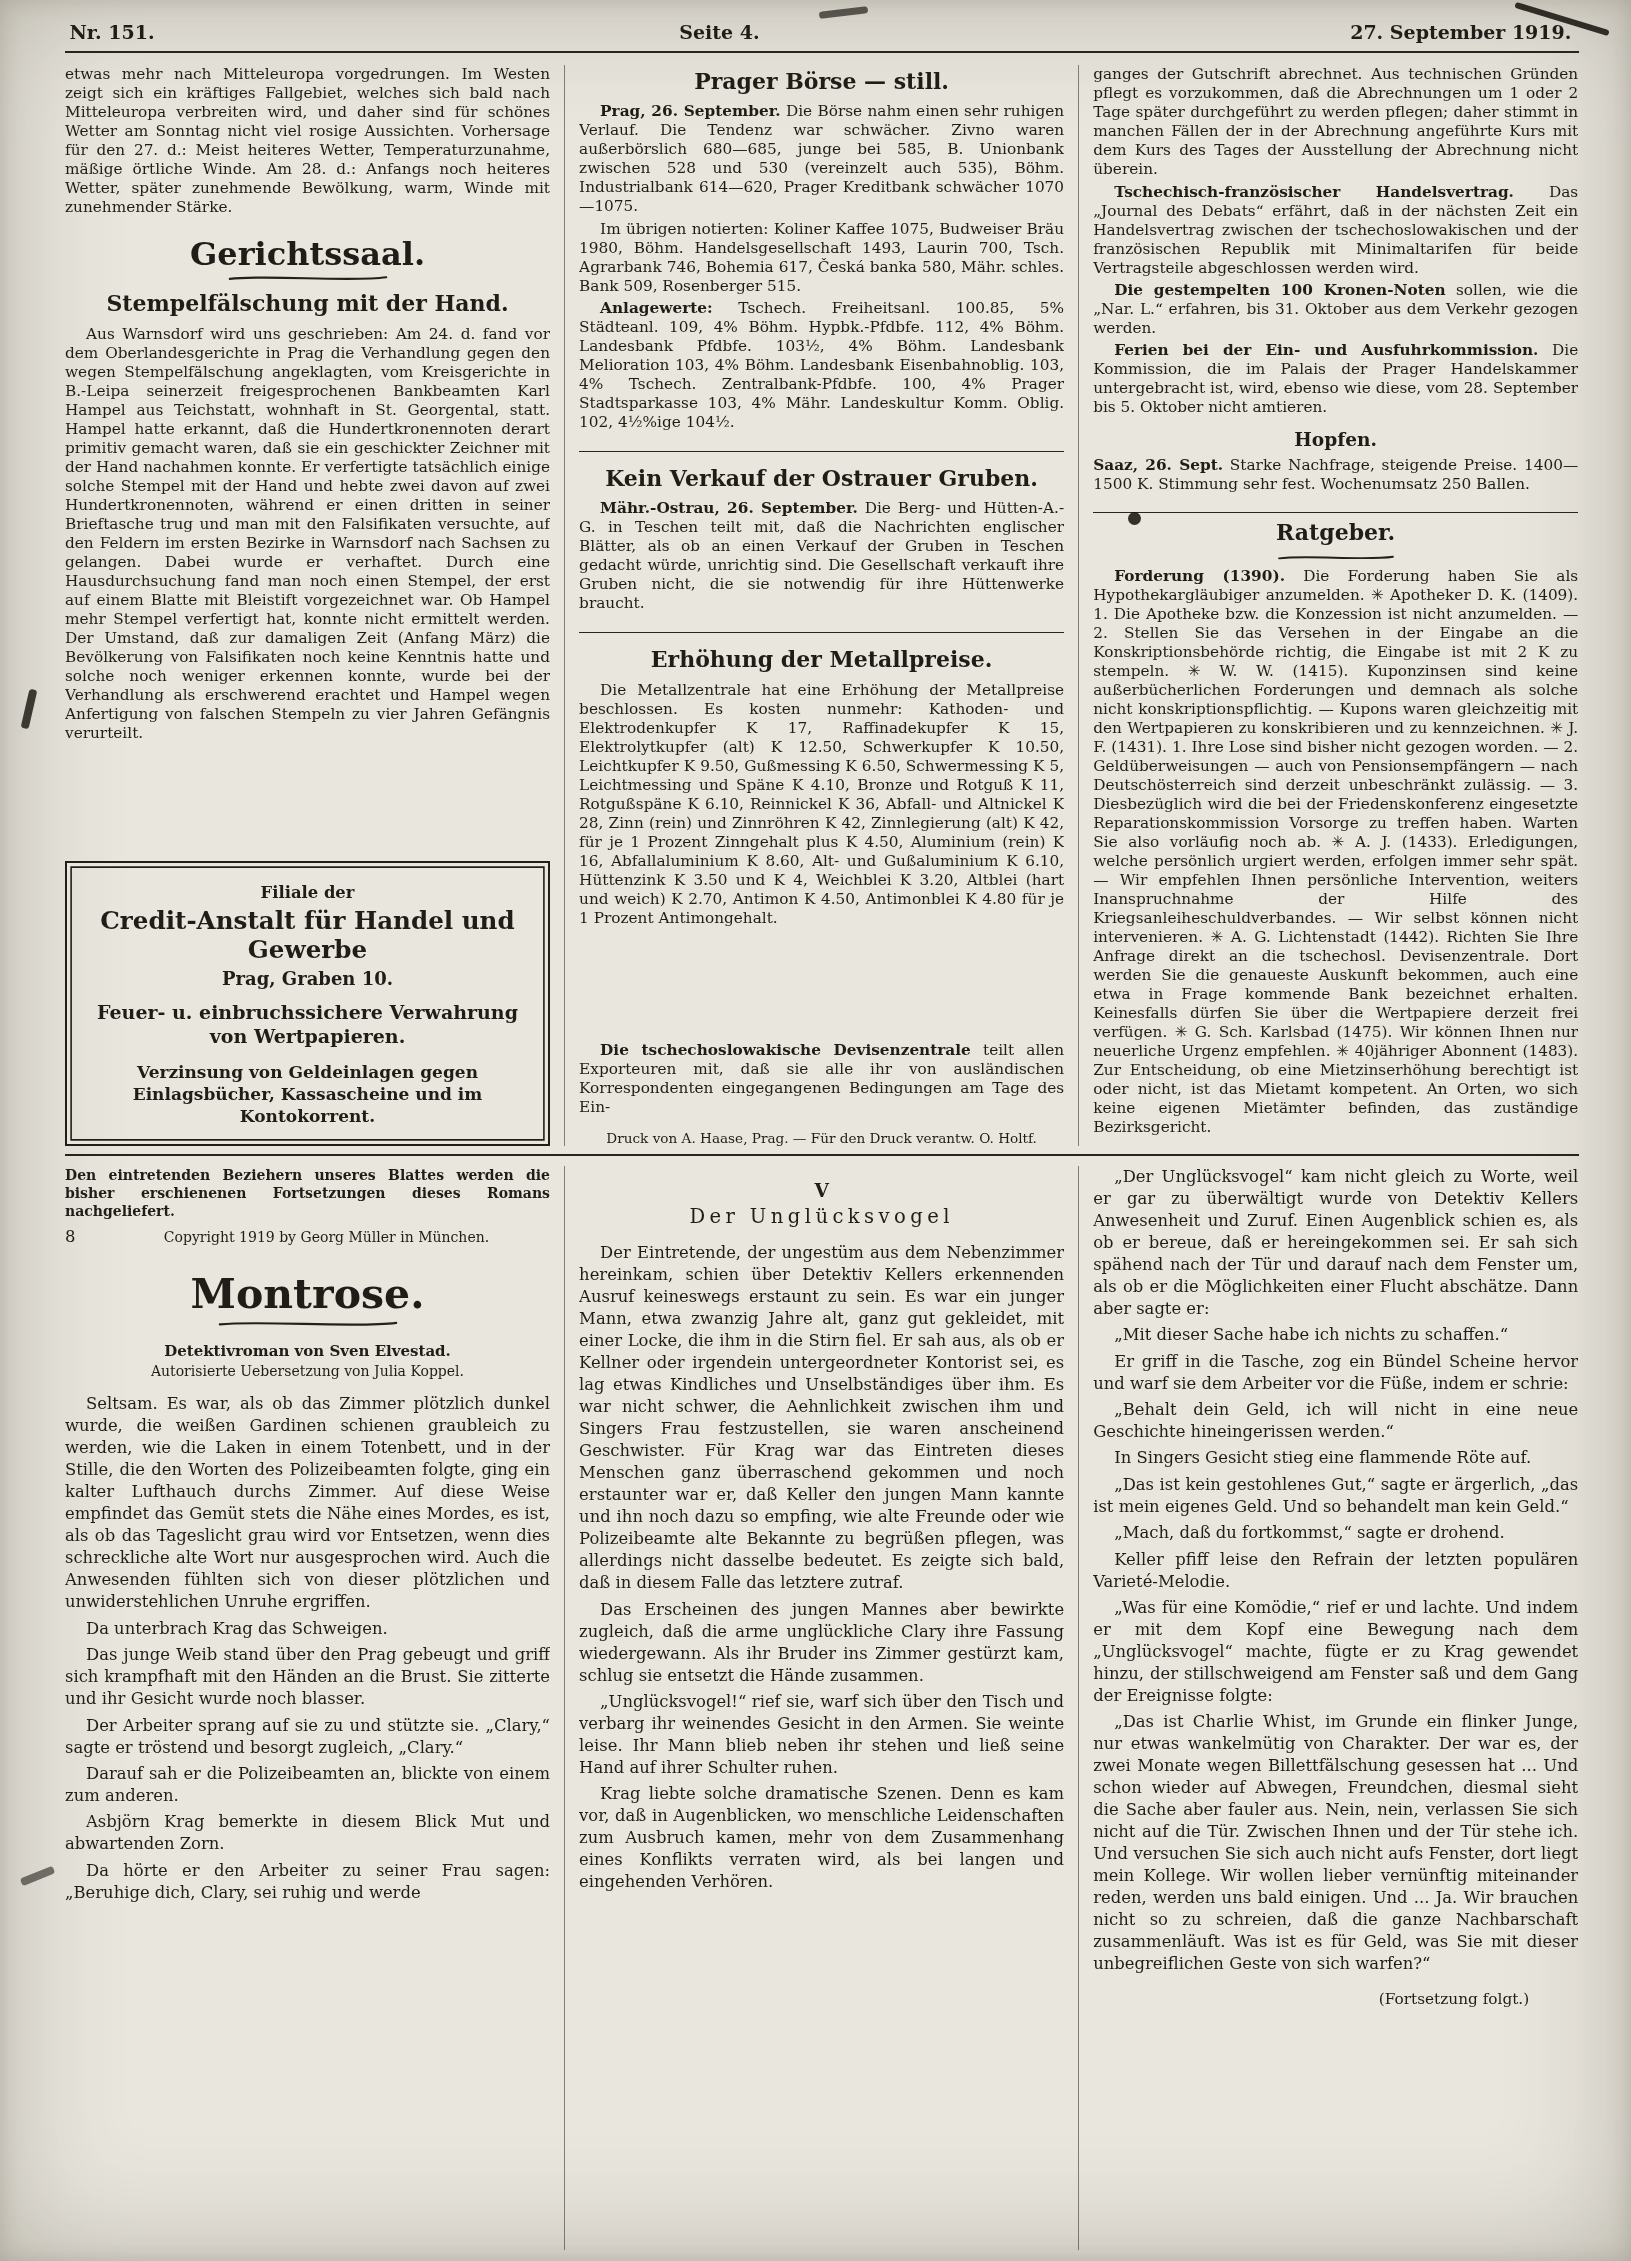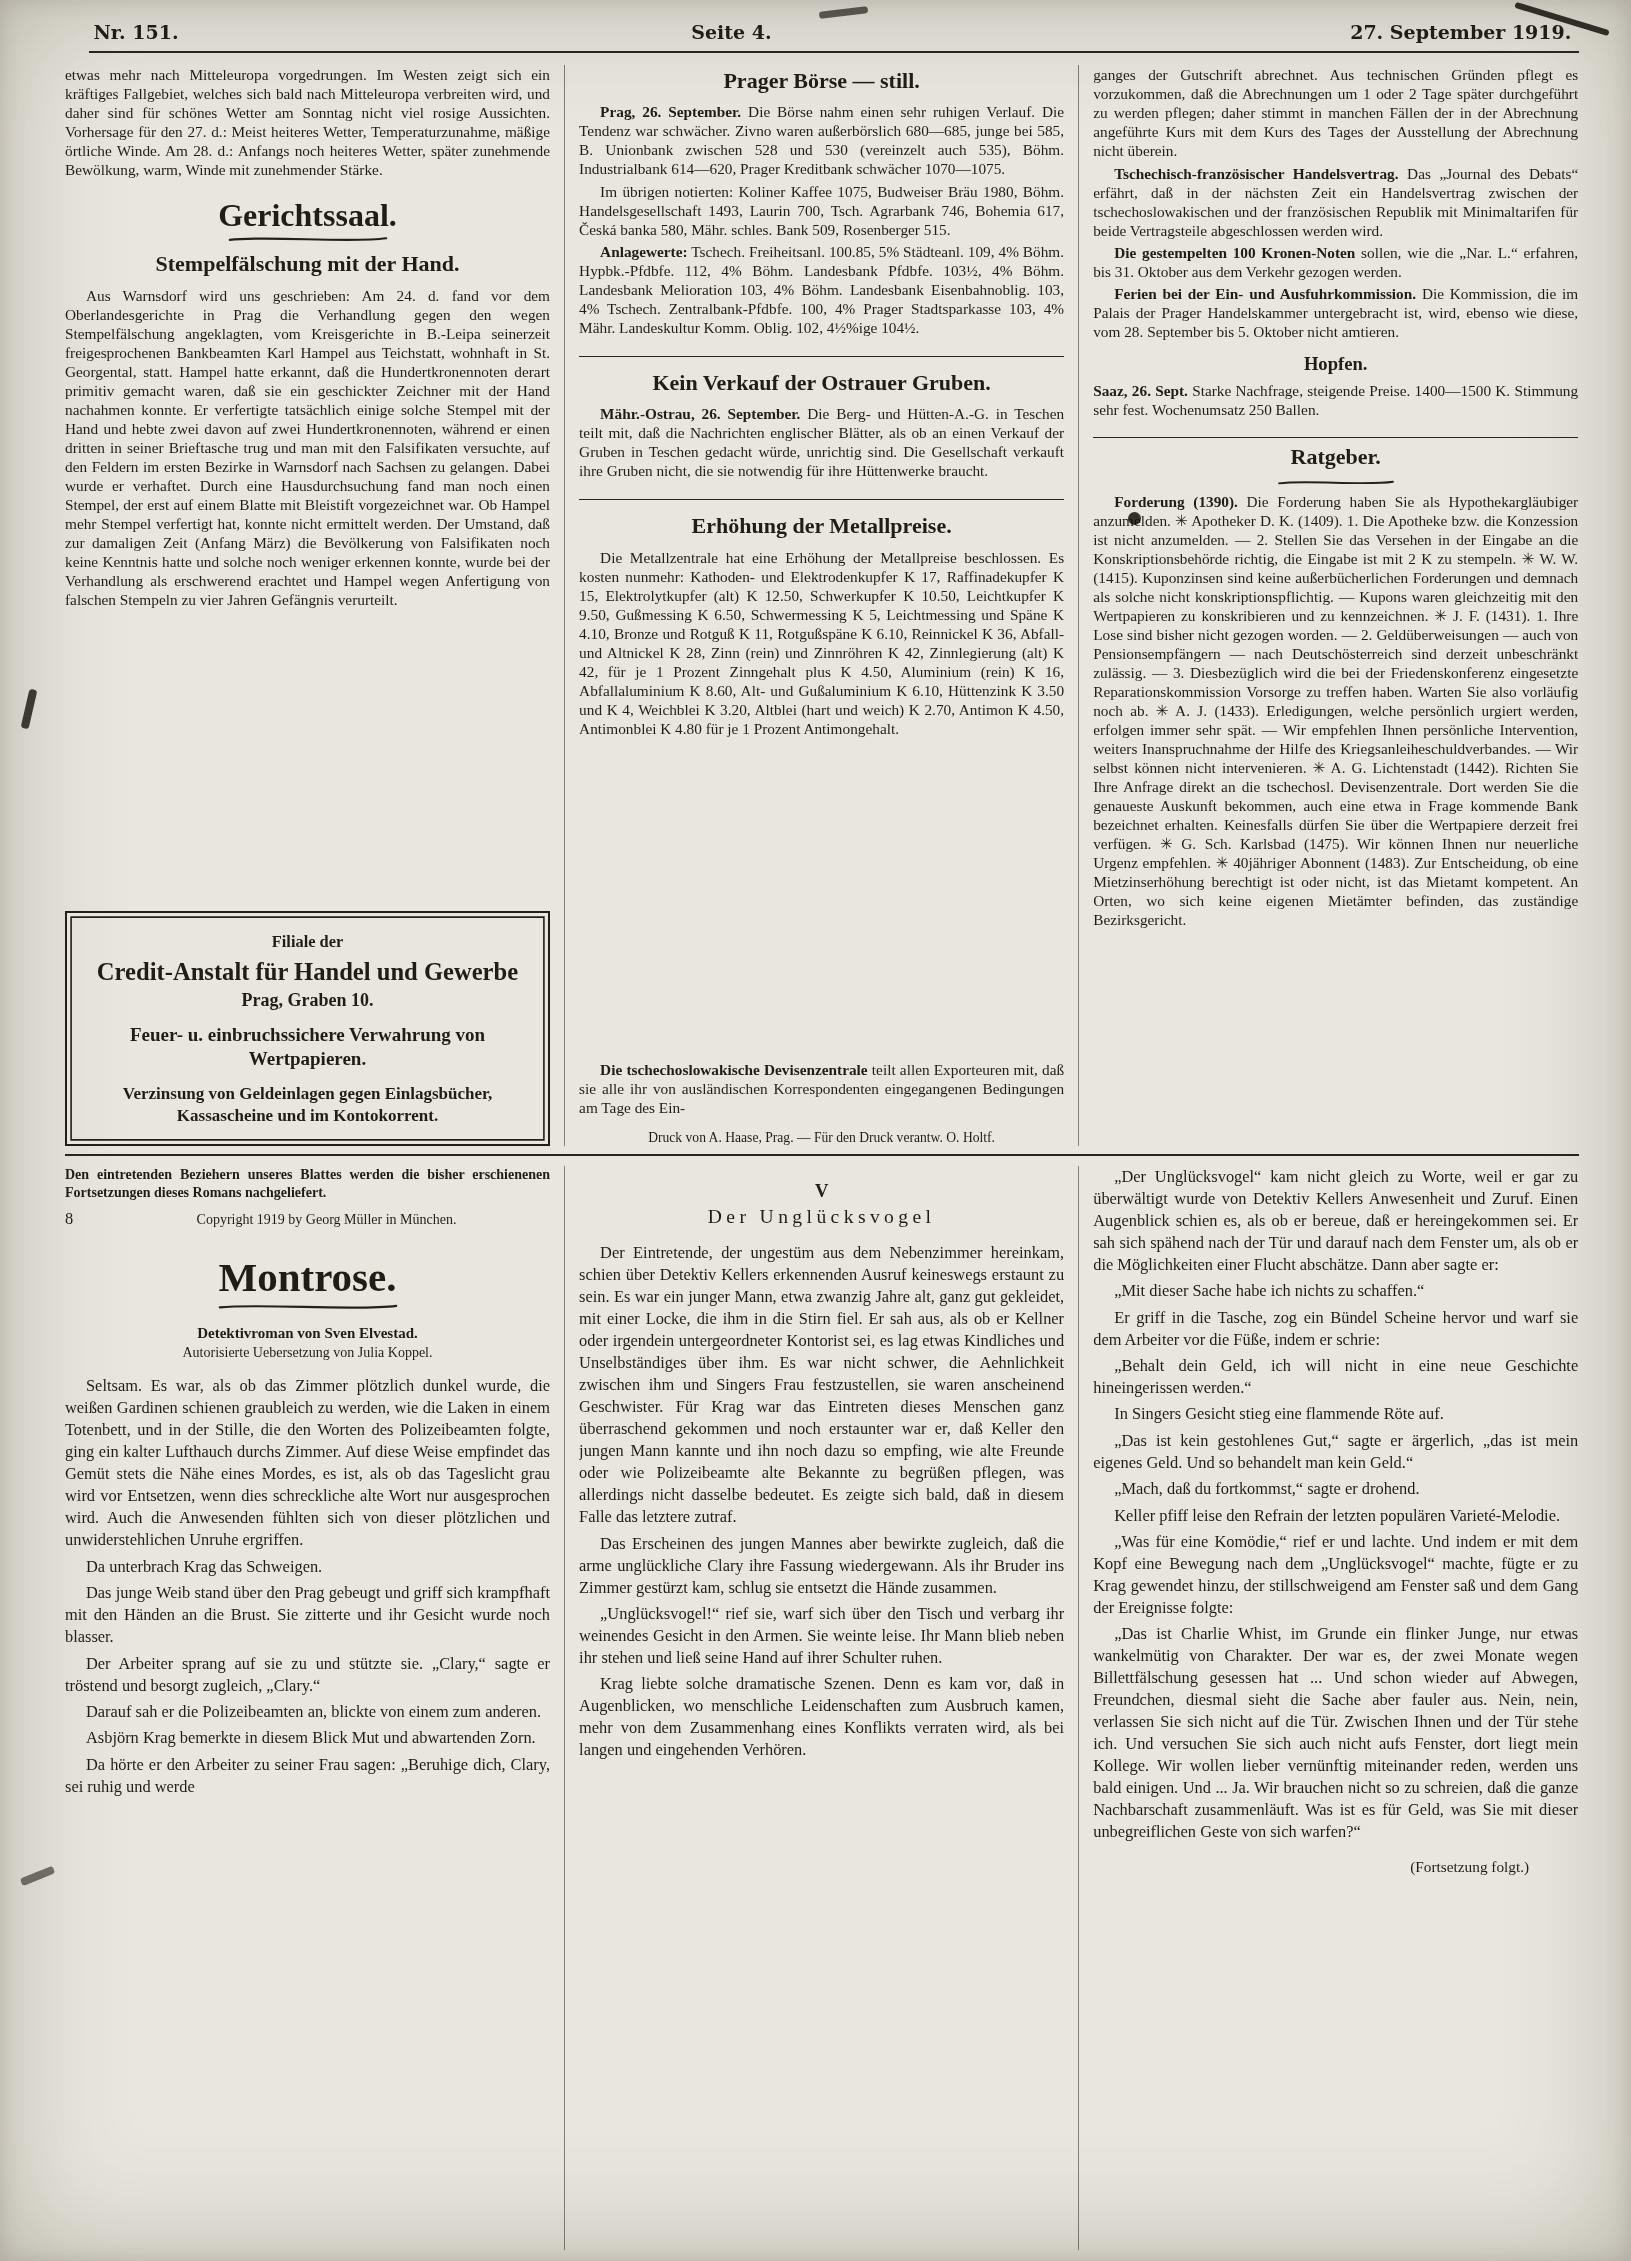--- a/index.html
+++ b/index.html
@@ -19,26 +19,25 @@
     box-shadow: inset 0 0 120px rgba(70,62,48,.30), inset 0 0 22px rgba(70,62,48,.18);
     overflow:hidden;
   }
   
   .masthead {
     display:flex; justify-content:space-between; align-items:center;
     font-weight:bold; font-size:19px;
     padding:5.5px 7.6px 8.7px 4.4px;
     border-bottom:2.2px solid #28251f;
     margin-bottom:12px;
-    margin-left:24px;
   }
   .masthead .mh-page { transform:translateX(-33px); }
   
   .cols { display:flex; align-items:stretch; }
-  .col { flex:0 0 485px; width:485px; display:flex; flex-direction:column; overflow:hidden;font-family:Liberation Serif, serif; }
+  .col { flex:0 0 485px; width:485px; display:flex; flex-direction:column; overflow:hidden; }
   .vrule { flex:0 0 1.1px; width:1.1px; background:rgba(45,41,34,.55); margin:0 14px; }
   .top { height:1081px; overflow:hidden; }
   
   .para {
     font-size:15.3px; line-height:19px;
     text-align:justify; text-indent:21px;
     margin-bottom:3.3px;
   }
   .no-indent { text-indent:0; }
   .lead { font-weight:bold; }

